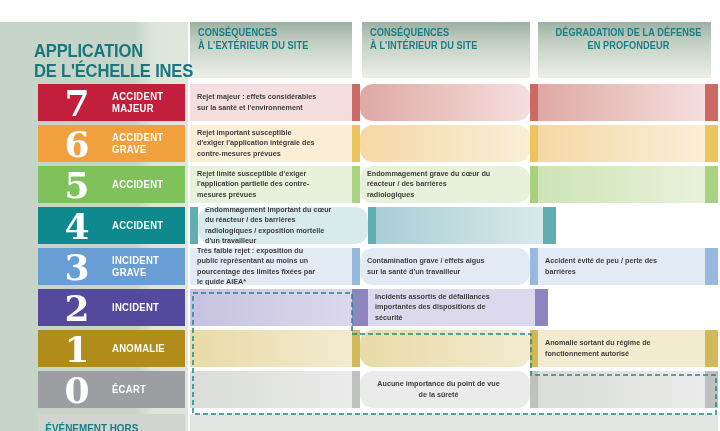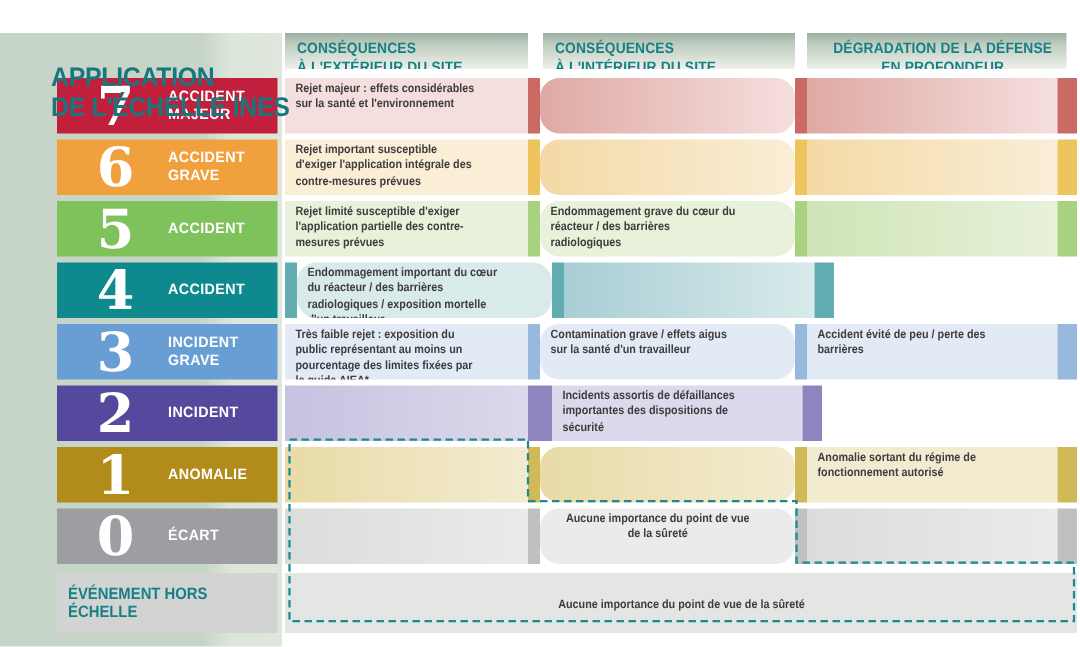--- a/index.html
+++ b/index.html
@@ -23,21 +23,21 @@
   .page-title {
     position:absolute; left:34px; top:20px;
     font-size:18px; font-weight:700; color:#17767e;
     line-height:1.1; white-space:pre-line;
     letter-spacing:-0.2px;
     transform:scaleX(0.92); transform-origin:0 0;
     z-index:2;
   }
 
   
-  .headers { display:flex; margin:22px 0 0 190px; height:24px; }
+  .headers { display:flex; margin:22px 0 0 190px; height:56px; }
   .col-header {
     background:linear-gradient(180deg,#9db0a4 0%,#c2cfc2 35%,#edf0ea 100%);
     box-sizing:border-box; padding:5px 2px 0 8px; overflow:hidden;
   }
   .col-header-text {
     font-size:10px; font-weight:700; color:#157f85;
     white-space:pre-line; line-height:1.25; letter-spacing:0.1px;
     transform:scaleX(0.92); transform-origin:0 0; width:110%;
   }
   .h1 { width:162px; }
@@ -57,21 +57,21 @@
     font-family:"DejaVu Serif", serif;
     font-size:36px; font-weight:700; color:#ffffff;
     width:54px; margin-left:12px; text-align:center; line-height:36px;
   }
   .level-label {
     font-size:10px; font-weight:700; color:#ffffff;
     white-space:pre-line; line-height:1.12; letter-spacing:0.3px;
     margin-left:8px; transform:scaleX(0.95); transform-origin:0 50%;
   }
   .rowgap { width:5px; }
-  .cell { box-sizing:border-box; display:flex; align-items:flex-start; overflow:hidden; padding:2px 20px 2px 7px; }
+  .cell { box-sizing:border-box; display:flex; align-items:center; overflow:hidden; padding:2px 20px 2px 7px; }
   .cell.has-text { background:linear-gradient(90deg,var(--pale) 0%,var(--pale) 60%, var(--mid) 160%); background:var(--pale); }
   .cell.empty { background:linear-gradient(90deg,var(--mid) 0%,var(--pale) 100%); }
   .c1 { width:162px; }
   .c2 { width:170px;border-radius:13px; }
   .c3 { width:167px; }
   .sep { width:8px; background:var(--strip); }
   .endstrip { width:13px; background:var(--strip); }
   .cell-text {
     font-size:8px; font-weight:700; color:#3d3d3d;
     line-height:1.3; letter-spacing:0;

